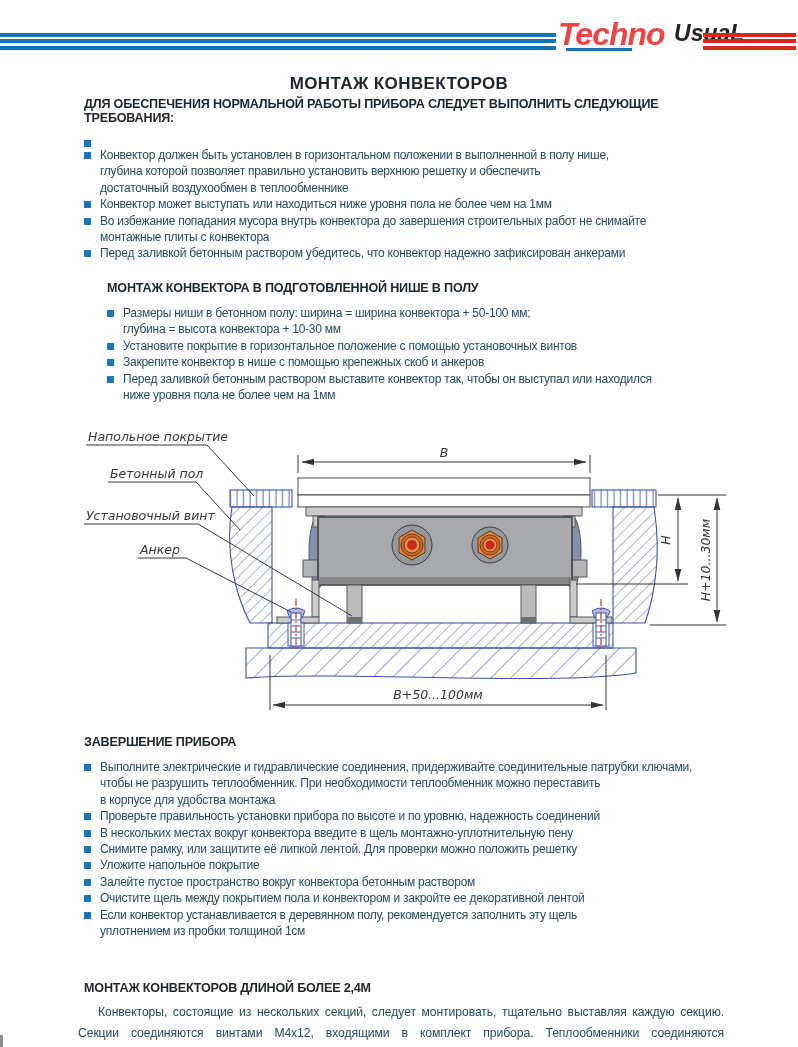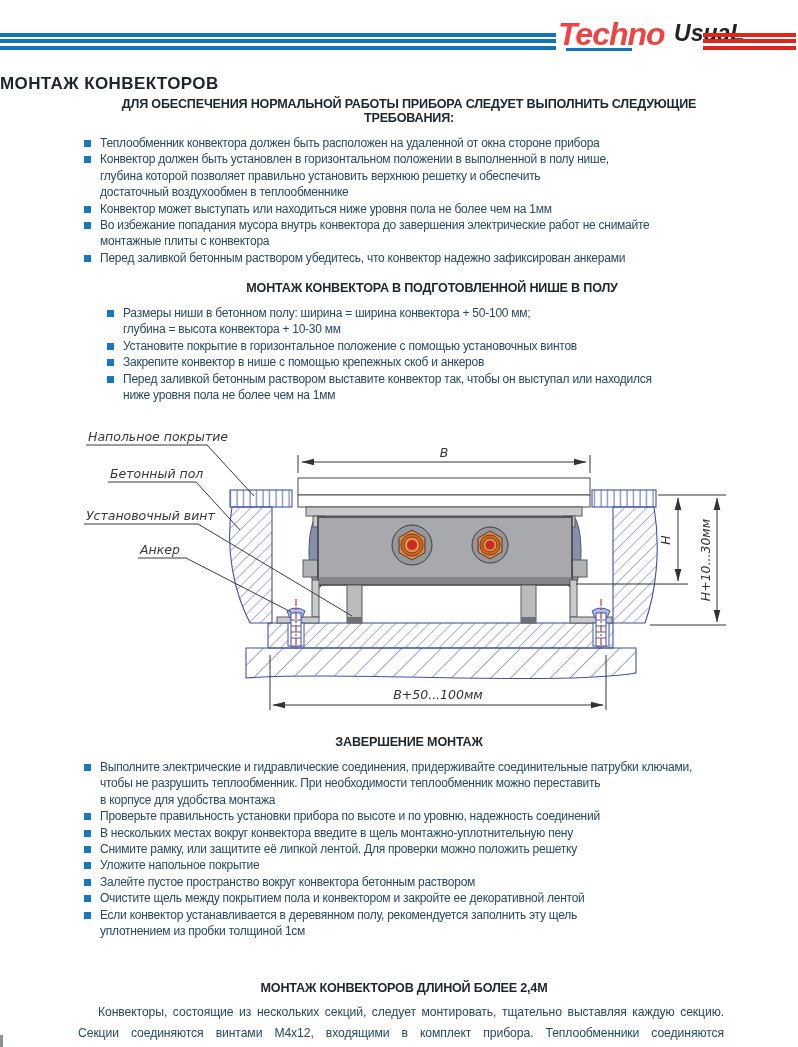--- a/index.html
+++ b/index.html
@@ -22,25 +22,25 @@
   }
   .logo-techno::after{
     content:""; position:absolute; left:8px; bottom:9px; width:62%; height:3px; background:#1374bc;
   }
   .logo-usual{
     display:inline-block; color:#232323; font-style:italic; font-weight:bold;
     font-size:23px; margin-left:5px; vertical-align:4px; letter-spacing:0;
   }
   
   .doc-title{
-    position:absolute; top:74px; left:0; width:798px; text-align:left;
+    position:absolute; top:74px; left:0; width:798px; text-align:center;
     font-size:17px; font-weight:bold; color:#1c262e; letter-spacing:.4px;
   }
   .sec{position:absolute; left:84px; width:650px;}
-  .sec-h{font-size:12.6px; font-weight:bold; color:#1c262e; letter-spacing:-.2px;text-align:center;}
+  .sec-h{font-size:12.6px; font-weight:bold; color:#1c262e; letter-spacing:-.2px;}
   .blist{list-style:none; margin:10px 0 0 0; padding:0;}
   .blist li{display:flex; gap:9px; margin:0; padding:0;}
   .bullet-sq{flex:0 0 auto; width:7px; height:7px; background:#1878be; margin-top:5px;}
   .btxt{
     font-size:12px; line-height:16.4px; color:#274b60; letter-spacing:-.25px;
     white-space:pre-line;
   }
   .s1{top:97px;} .s2{top:281px;margin-left:23px;} .s3{top:735px;} .s4{top:953px; left:78px; width:646px;}
   .para{
     margin-top:7px; font-size:12.2px; line-height:21.3px; color:#274b60;
@@ -72,35 +72,34 @@
     <div class="stripe stripe-red"></div>
   </div>
 
   <div class="doc-title">МОНТАЖ КОНВЕКТОРОВ</div>
 
   <div class="sec s1">
     <div class="sec-h">ДЛЯ ОБЕСПЕЧЕНИЯ НОРМАЛЬНОЙ РАБОТЫ ПРИБОРА СЛЕДУЕТ ВЫПОЛНИТЬ СЛЕДУЮЩИЕ ТРЕБОВАНИЯ:</div>
     <ul class="blist">
       <li>
           <span class="bullet-sq"></span>
-          <span class="btxt">Теплообменник конвектора должен быть расположен на удаленной от окна стороне прибора</span>
         </li>
       <li>
           <span class="bullet-sq"></span>
           <span class="btxt">Конвектор должен быть установлен в горизонтальном положении в выполненной в полу нише,
 глубина которой позволяет правильно установить верхнюю решетку и обеспечить
 достаточный воздухообмен в теплообменнике</span>
         </li>
       <li>
           <span class="bullet-sq"></span>
           <span class="btxt">Конвектор может выступать или находиться ниже уровня пола не более чем на 1мм</span>
         </li>
       <li>
           <span class="bullet-sq"></span>
-          <span class="btxt">Во избежание попадания мусора внутрь конвектора до завершения электрические работ не снимайте
+          <span class="btxt">Во избежание попадания мусора внутрь конвектора до завершения строительных работ не снимайте
 монтажные плиты с конвектора</span>
         </li>
       <li>
           <span class="bullet-sq"></span>
           <span class="btxt">Перед заливкой бетонным раствором убедитесь, что конвектор надежно зафиксирован анкерами</span>
         </li>
     </ul>
   </div>
 
   <div class="sec s2">
@@ -234,21 +233,21 @@
       <path d="M84,524 H198 L352,616"></path>
       <path d="M138,558 H186 L291,612"></path>
     </g>
     <text class="cad-label" x="88" y="441">Напольное покрытие</text>
     <text class="cad-label" x="110" y="478">Бетонный пол</text>
     <text class="cad-label" x="86" y="520">Установочный винт</text>
     <text class="cad-label" x="140" y="554">Анкер</text>
   </svg>
 
   <div class="sec s3">
-    <div class="sec-h">ЗАВЕРШЕНИЕ МОНТАЖ</div>
+    <div class="sec-h">ЗАВЕРШЕНИЕ ПРИБОРА</div>
     <ul class="blist">
       <li>
           <span class="bullet-sq"></span>
           <span class="btxt">Выполните электрические и гидравлические соединения, придерживайте соединительные патрубки ключами,
 чтобы не разрушить теплообменник. При необходимости теплообменник можно переставить
 в корпусе для удобства монтажа</span>
         </li>
       <li>
           <span class="bullet-sq"></span>
           <span class="btxt">Проверьте правильность установки прибора по высоте и по уровню, надежность соединений</span>

